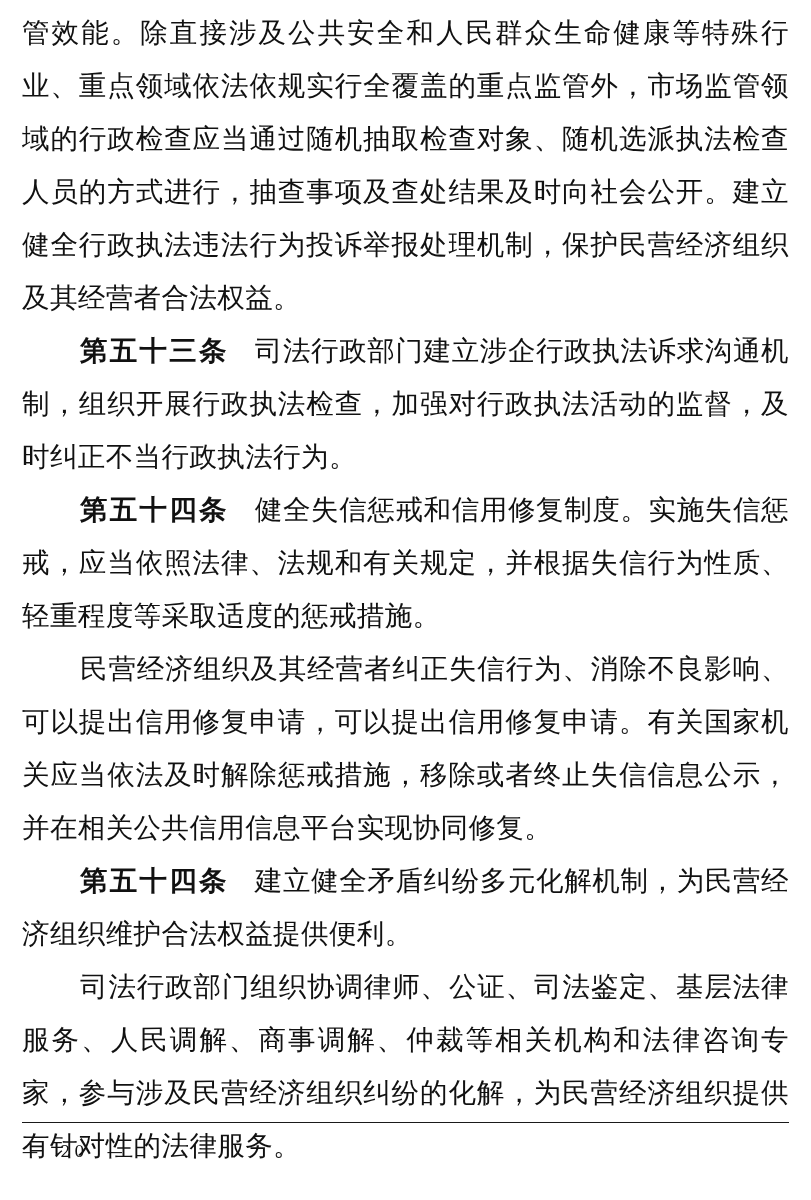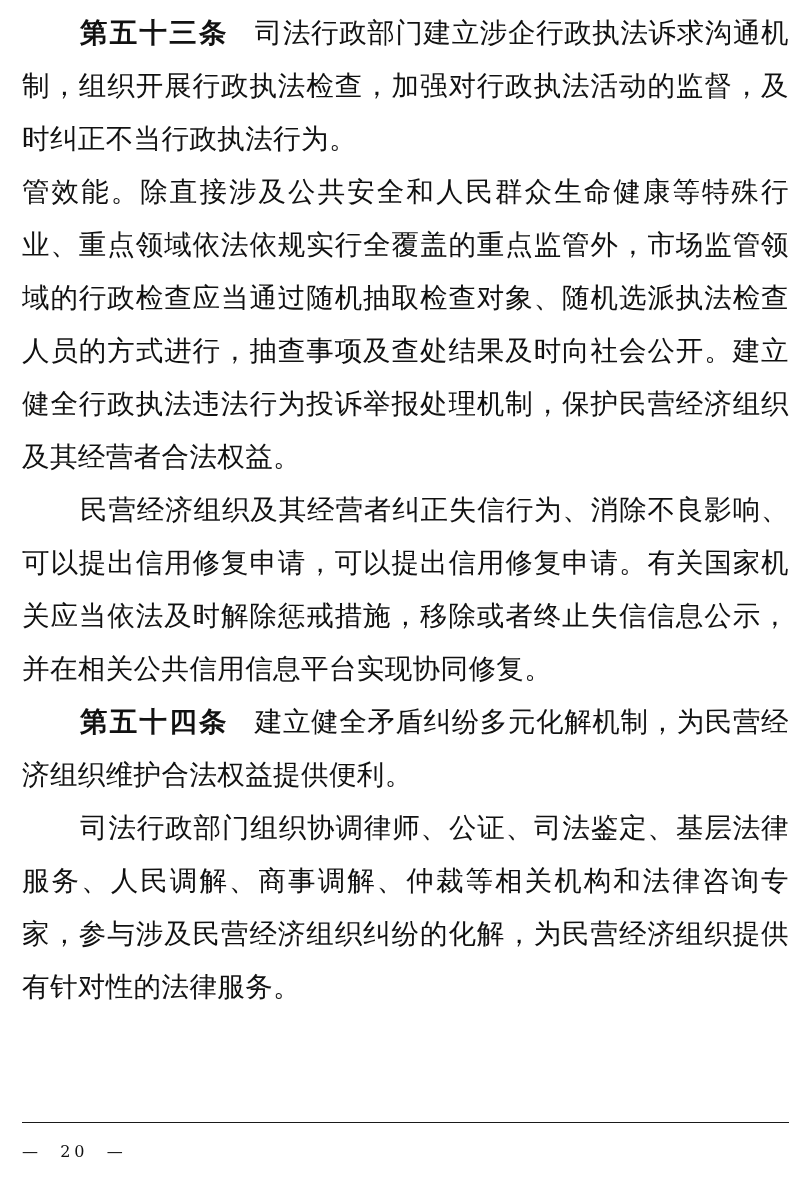--- a/index.html
+++ b/index.html
@@ -72,24 +72,25 @@
     white-space: pre;
   }
 </style>
 </head>
 <body>
 
 <div class="page">
 
   <div class="body-text">
 
+    <p class="para">管效能。除直接涉及公共安全和人民群众生命健康等特殊行业、重点领域依法依规实行全覆盖的重点监管外，市场监管领域的行政检查应当通过随机抽取检查对象、随机选派执法检查人员的方式进行，抽查事项及查处结果及时向社会公开。建立健全行政执法违法行为投诉举报处理机制，保护民营经济组织及其经营者合法权益。</p>
+
     <p class="para indent"><span class="article-label">第五十三条</span><span class="article-gap"></span><span>司法行政部门建立涉企行政执法诉求沟通机制，组织开展行政执法检查，加强对行政执法活动的监督，及时纠正不当行政执法行为。</span></p>
 
-    <p class="para">管效能。除直接涉及公共安全和人民群众生命健康等特殊行业、重点领域依法依规实行全覆盖的重点监管外，市场监管领域的行政检查应当通过随机抽取检查对象、随机选派执法检查人员的方式进行，抽查事项及查处结果及时向社会公开。建立健全行政执法违法行为投诉举报处理机制，保护民营经济组织及其经营者合法权益。</p>
-
+    <p class="para indent"><span class="article-label">第五十四条</span><span class="article-gap"></span><span>健全失信惩戒和信用修复制度。实施失信惩戒，应当依照法律、法规和有关规定，并根据失信行为性质、轻重程度等采取适度的惩戒措施。</span></p>
 
     <p class="para indent">民营经济组织及其经营者纠正失信行为、消除不良影响、可以提出信用修复申请，可以提出信用修复申请。有关国家机关应当依法及时解除惩戒措施，移除或者终止失信信息公示，并在相关公共信用信息平台实现协同修复。</p>
 
     <p class="para indent"><span class="article-label">第五十四条</span><span class="article-gap"></span><span>建立健全矛盾纠纷多元化解机制，为民营经济组织维护合法权益提供便利。</span></p>
 
     <p class="para indent">司法行政部门组织协调律师、公证、司法鉴定、基层法律服务、人民调解、商事调解、仲裁等相关机构和法律咨询专家，参与涉及民营经济组织纠纷的化解，为民营经济组织提供有针对性的法律服务。</p>
 
   </div>
 
   <div class="footer">

